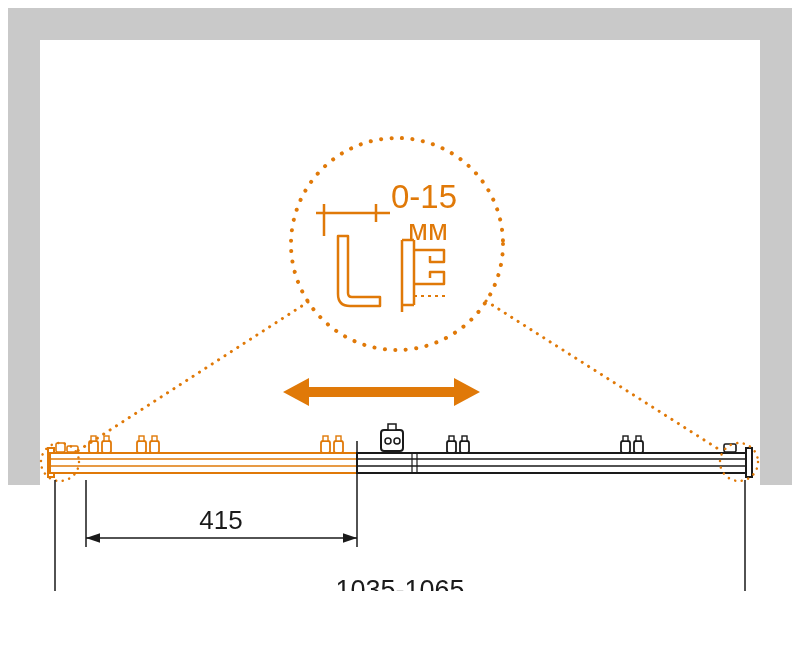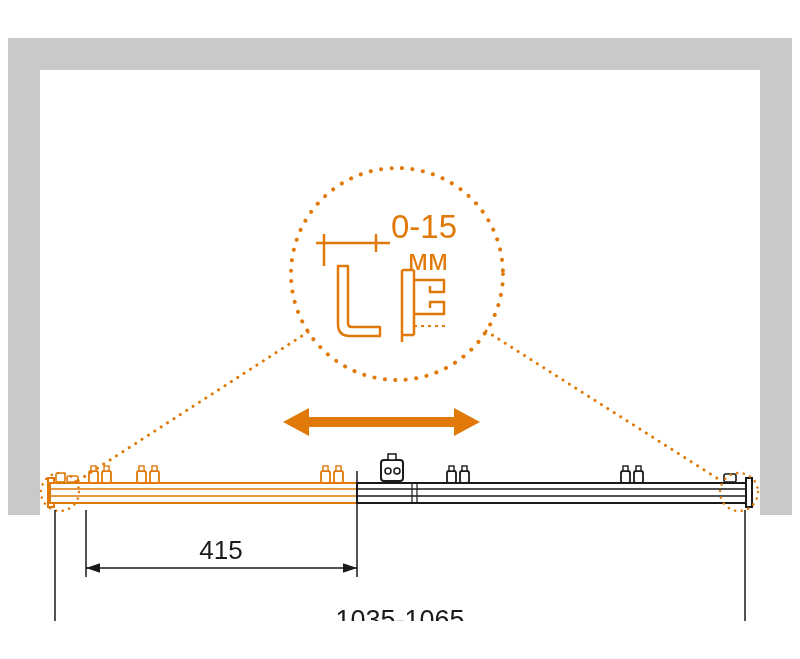--- a/index.html
+++ b/index.html
@@ -6,21 +6,20 @@
     --accent-orange:#E07908;
     --wall-gray:#C9C9C9;
     --line-black:#1A1A1A;
     --background:#FFFFFF;
   }
   html,body{margin:0;padding:0;background:#fff;}
   .stage{
     position:relative;width:800px;height:591px;
     background:var(--background);overflow:hidden;
     font-family:"Liberation Sans",sans-serif;
-    margin-top:30px;
   }
   svg{display:block;}
   .o-stroke{stroke:var(--accent-orange);fill:none;}
   .k-stroke{stroke:var(--line-black);fill:none;}
   .o-fill{fill:var(--accent-orange);stroke:none;}
   .k-fill{fill:var(--line-black);stroke:none;}
   .white-fill{fill:#ffffff;}
   .wall{fill:var(--wall-gray);stroke:none;}
   text.detail-txt{fill:var(--accent-orange);font-family:"Liberation Sans",sans-serif;}
   text.dim{fill:var(--line-black);font-family:"Liberation Sans",sans-serif;}

